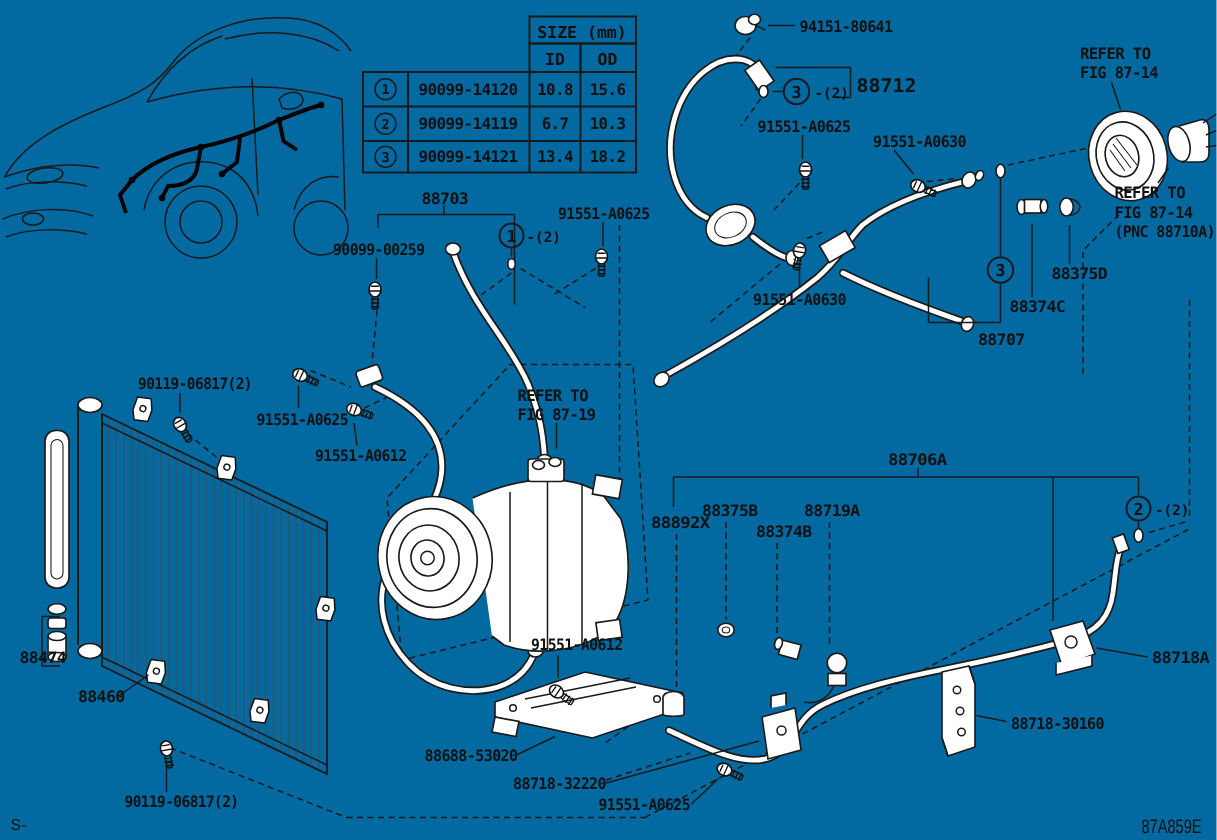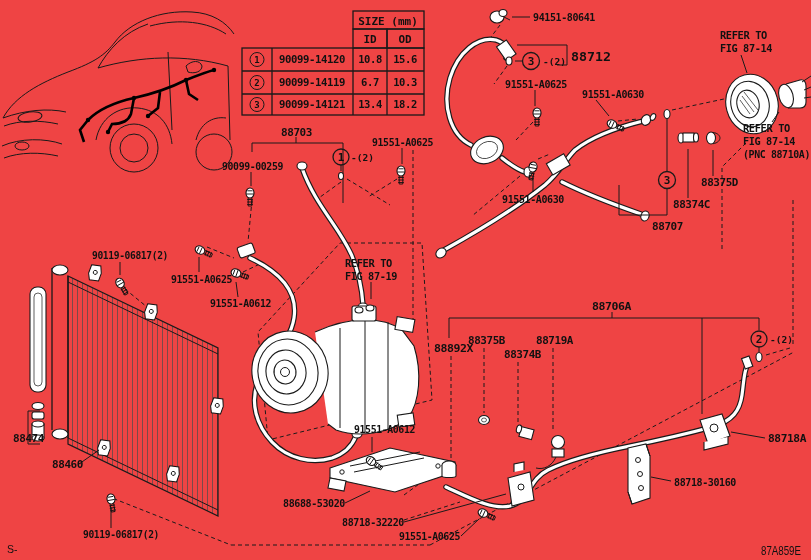--- a/index.html
+++ b/index.html
@@ -1,16 +1,16 @@
 <!DOCTYPE html>
 <html><head>
 <meta charset="utf-8">
 <style>
   html,body{margin:0;padding:0;background:#e8e8e8;}
-  .stage{position:relative;width:811px;height:560px;background:#ef4444;overflow:hidden;
+  .stage{position:relative;width:811px;height:560px;background:#0369a1;overflow:hidden;
          font-family:"DejaVu Sans Mono", monospace;}
   svg{position:absolute;left:0;top:0;}
   .ln{stroke:#1a1a1a;stroke-width:1;fill:none;}
   .ln2{stroke:#1a1a1a;stroke-width:1.3;fill:none;}
   .thin{stroke:#1a1a1a;stroke-width:.7;fill:none;}
   .dash{stroke:#1a1a1a;stroke-width:1;fill:none;stroke-dasharray:4 3;}
   .tube-o{stroke:#1a1a1a;stroke-width:5.5;fill:none;stroke-linecap:round;}
   .tube-i{stroke:#ffffff;stroke-width:3.2;fill:none;stroke-linecap:round;}
   .part{fill:#ffffff;stroke:#1a1a1a;stroke-width:1.1;}
   .pl{font:bold 10.5px "DejaVu Sans Mono", monospace;fill:#111;letter-spacing:-.4px;}

